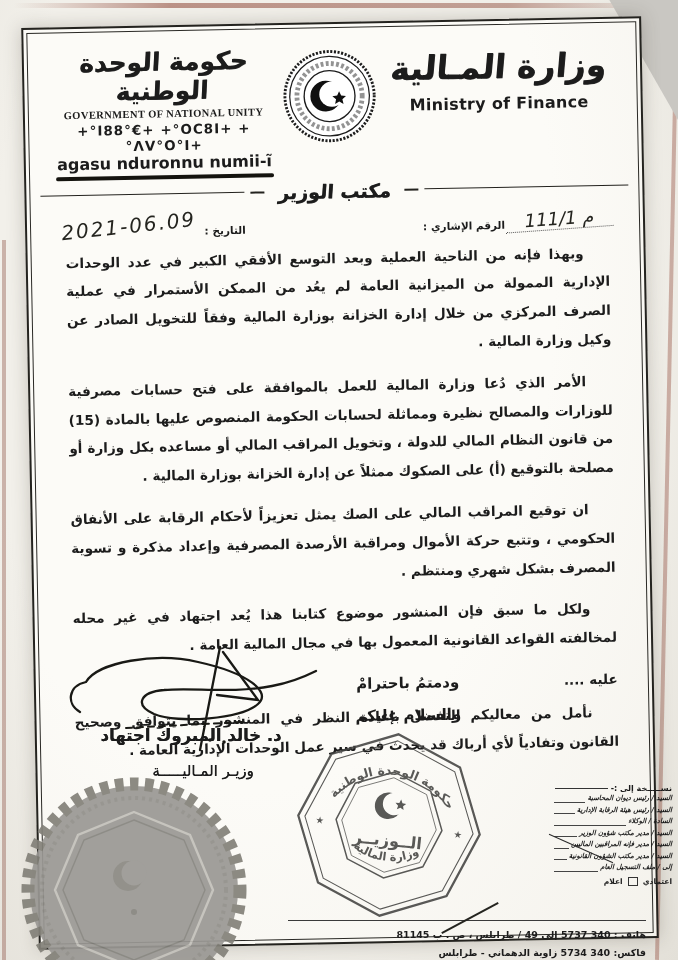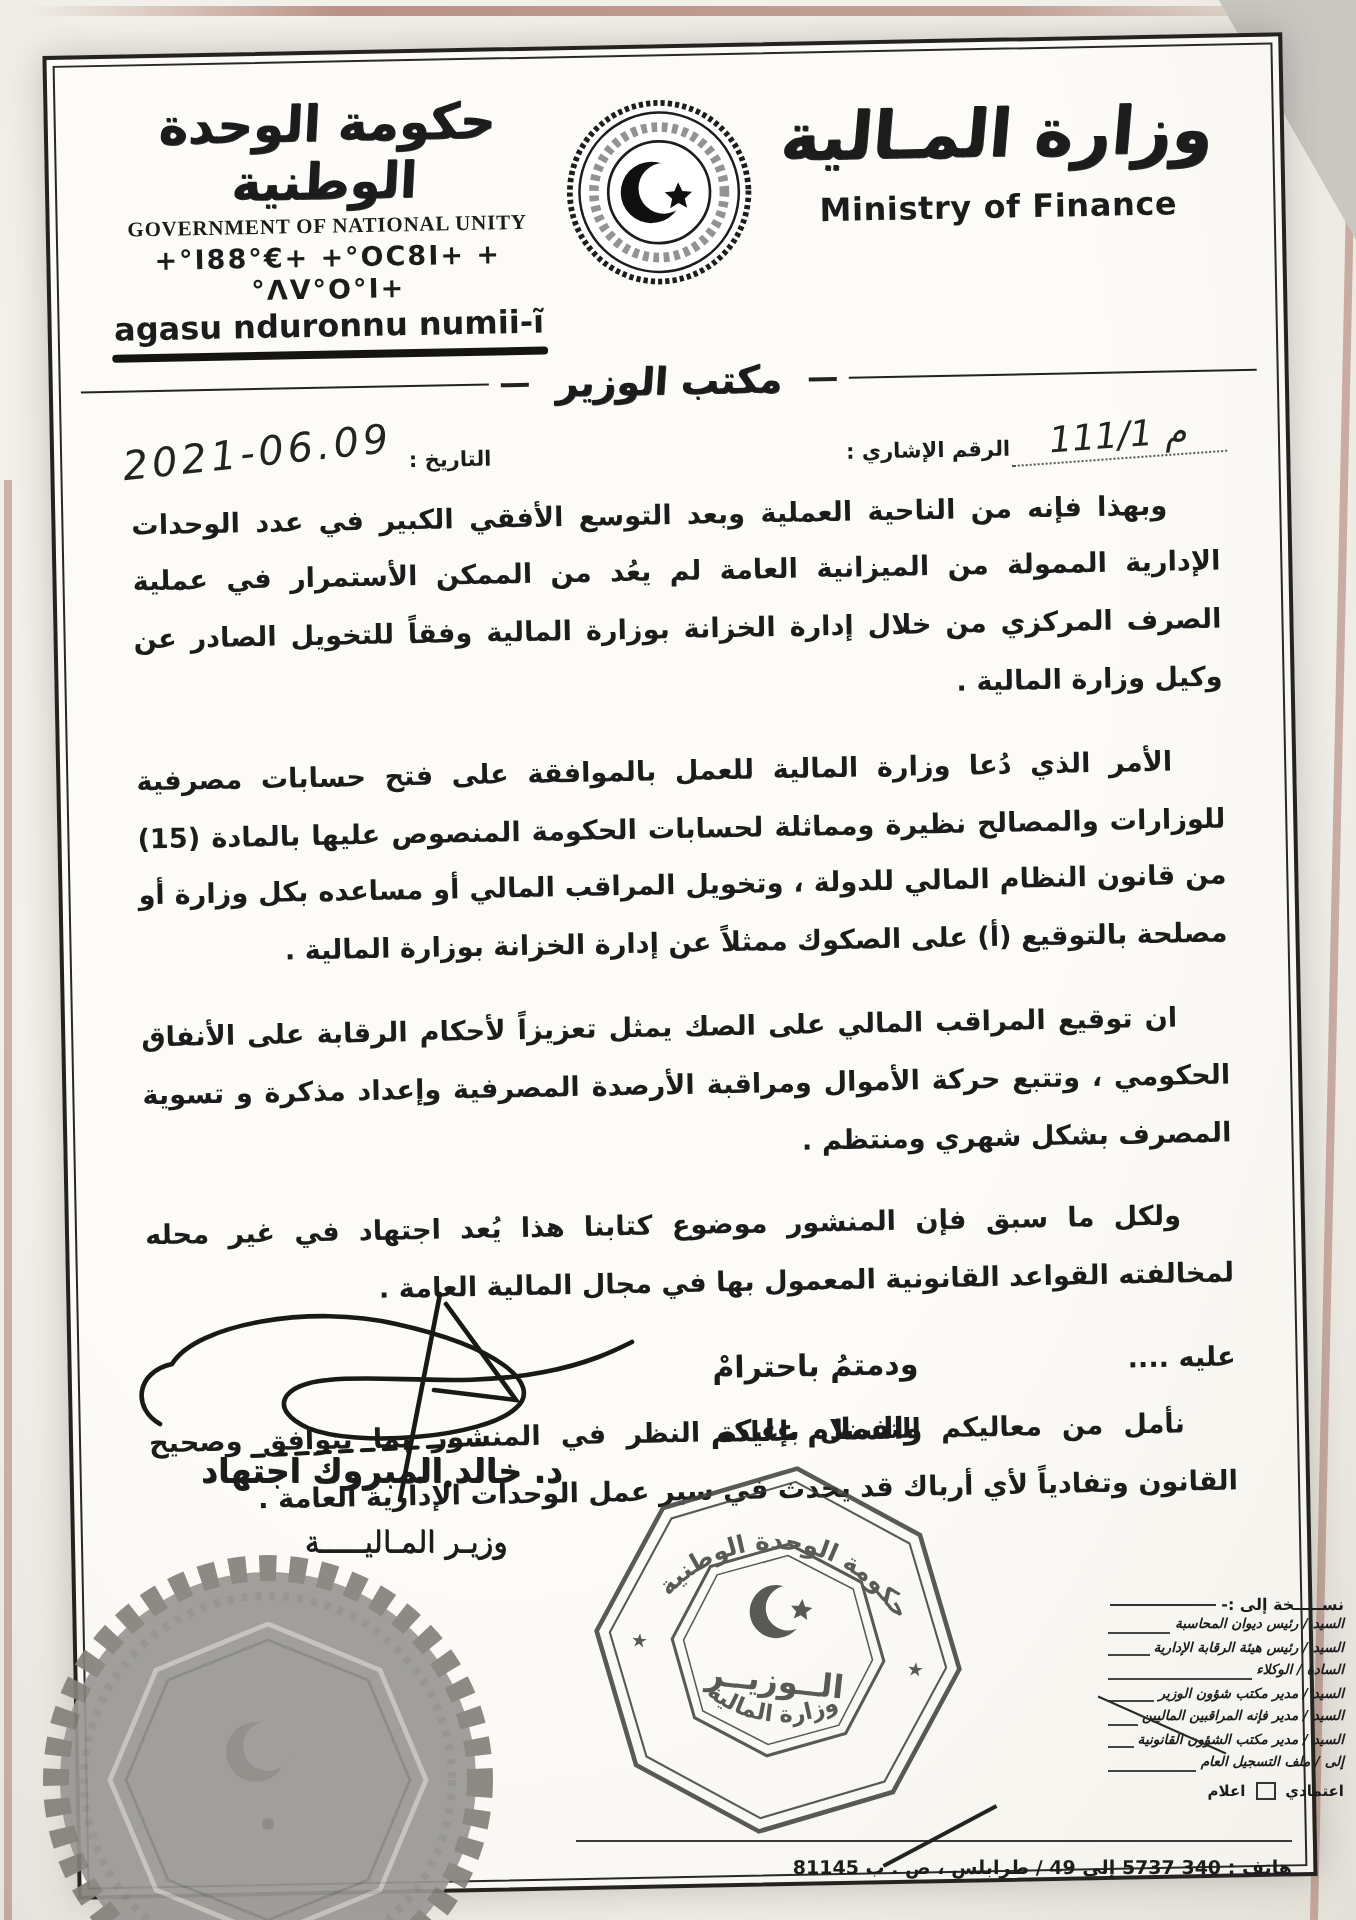--- a/index.html
+++ b/index.html
@@ -60,21 +60,21 @@
   .p-alayh{text-indent:0 !important;margin-bottom:4px !important;}
   
   .abs{position:absolute;}
   .regards{left:338px;top:668px;width:140px;text-align:center;direction:rtl;font-size:15px;font-weight:bold;line-height:2.1;transform:rotate(-1deg);}
   .sig-name{left:56px;top:726px;width:270px;text-align:center;direction:rtl;font-size:16.5px;font-weight:bold;text-shadow:.3px .3px 0 #222;}
   .sig-title{left:118px;top:762px;width:170px;text-align:center;direction:rtl;font-size:15px;font-weight:normal;text-shadow:.3px .3px 0 #222;}
   .sig-svg{left:60px;top:642px;}
   .stamp-svg{left:294px;top:730px;transform:rotate(6deg);opacity:.88;}
   .seal-svg{left:10px;top:772px;opacity:.92;}
   
-  .cc{left:552px;top:784px;width:120px;direction:rtl;font-weight:bold;margin-top:14px;}
+  .cc{left:552px;top:784px;width:120px;direction:rtl;font-weight:bold;}
   .cc-header{font-size:8px;display:flex;align-items:center;}
   .cc-header .lead{flex:1;border-top:1.4px solid #333;margin:0 3px;}
   .cc-item{display:flex;align-items:flex-end;font-size:6.8px;line-height:11.5px;white-space:nowrap;font-style:italic;}
   .cc-item .lead{flex:1;border-bottom:1px solid #444;margin:0 2px 2px 2px;min-width:8px;}
   .cc-approve{display:flex;align-items:center;font-size:7.5px;margin-top:3px;gap:5px;}
   .cc-box{width:8px;height:7px;border:1px solid #333;display:inline-block;}
   .cc-strike{position:absolute;left:-6px;top:64px;width:70px;border-top:1.6px solid #2a2a2a;transform:rotate(24deg);}
   
   .footer{left:288px;top:896px;width:358px;direction:rtl;border-top:1.2px solid #3a3a3a;
     padding-top:5px;font-size:9.5px;font-weight:bold;text-align:right;line-height:1.85;margin-top:24px;}
@@ -238,14 +238,15 @@
   <div class="cc-approve">
     <span>اعتمادي</span>
     <span class="cc-box"></span>
     <span>اعلام</span>
   </div>
   <div class="cc-strike"></div>
 </div>
 
 <div class="abs footer">
   <div>هاتف : 340 5737 إلى 49 / طرابلس ، ص . ب 81145</div>
+  <div>فاكس: 340 5734 زاوية الدهماني - طرابلس</div>
   <div class="footer-strike"></div>
 </div>
 
 </body></html>

